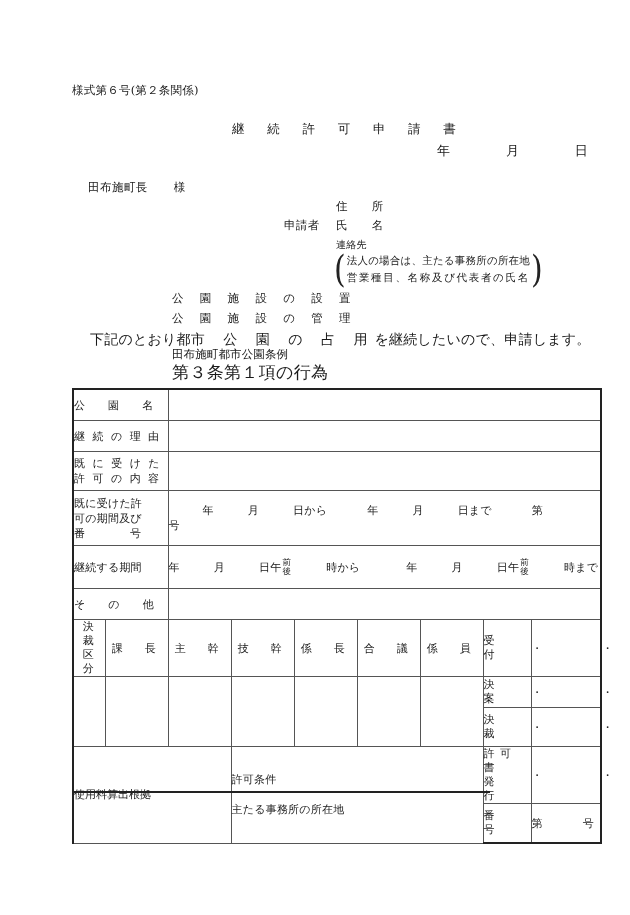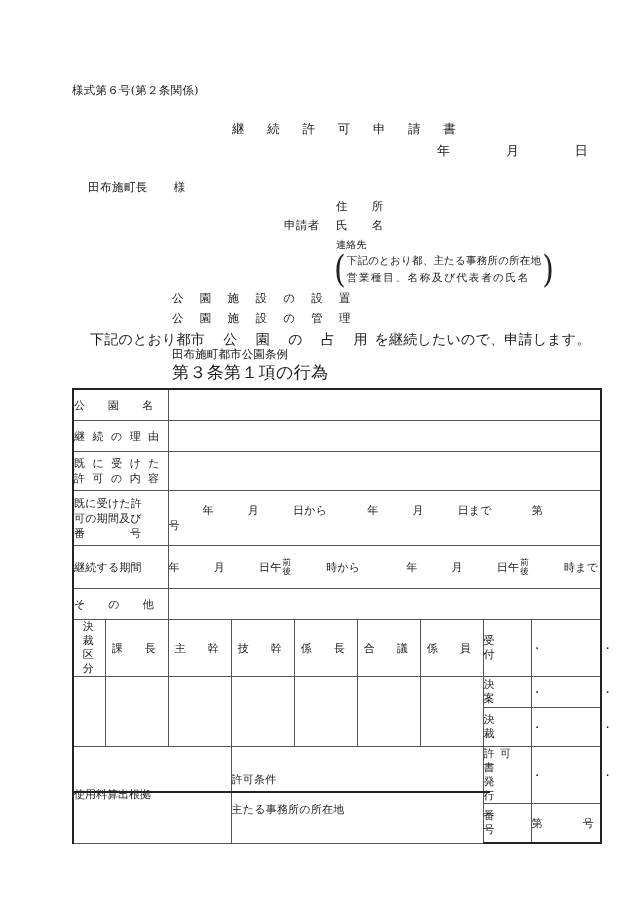--- a/index.html
+++ b/index.html
@@ -198,21 +198,21 @@
   </div>
 
   <div class="abs" id="applicant-label">申請者</div>
   <div class="abs" id="field-address">住　所</div>
   <div class="abs" id="field-name">氏　名</div>
   <div class="abs" id="field-contact">連絡先</div>
 
   <div class="abs" id="corp-note">
     <span class="brace">(</span>
     <span class="lines">
-      <div class="l1">下記のとおり都、主たる事務所の所在地</div>
+      <div class="l1">法人の場合は、主たる事務所の所在地</div>
       <div class="l2">営業種目、名称及び代表者の氏名</div>
     </span>
     <span class="brace">)</span>
   </div>
 
   <div class="abs" id="stmt-manage">公 園 施 設 の 管 理</div>
   <div class="abs" id="stmt-install">公 園 施 設 の 設 置</div>
   <div class="abs" id="stmt-main"><span>下記のとおり都</span><span class="wide">市 公 園 の 占 用</span><span>を継続したいので、申請します。</span></div>
   <div class="abs" id="ordinance-1">田布施町都市公園条例</div>
   <div class="abs" id="ordinance-2">第３条第１項の行為</div>

